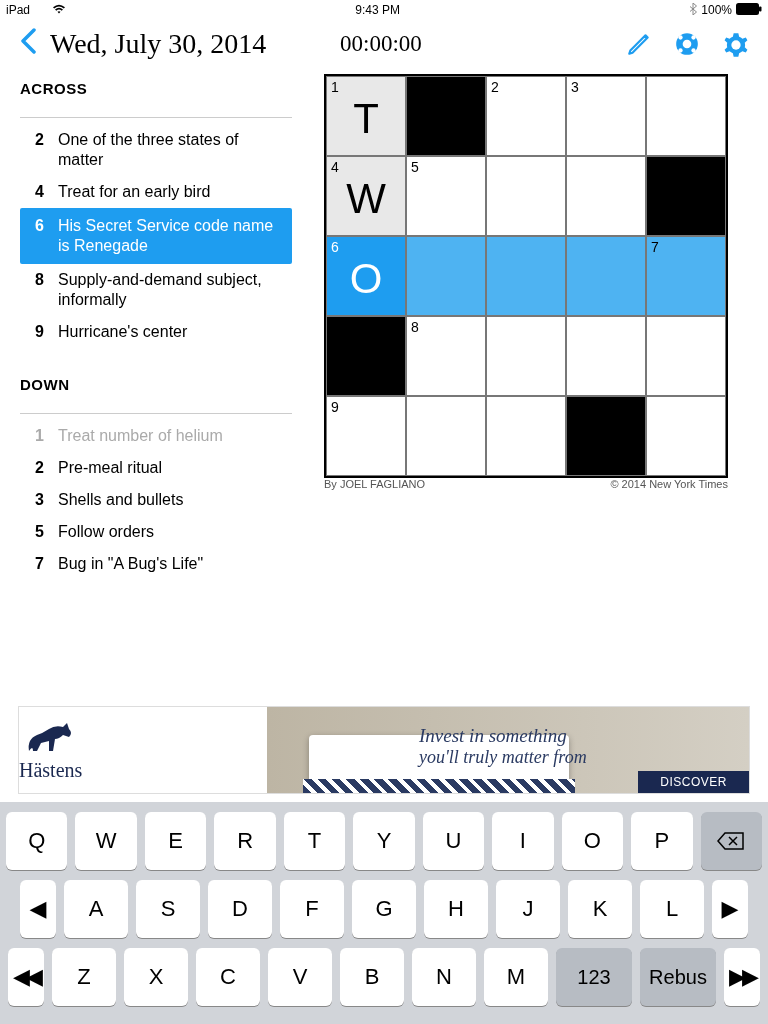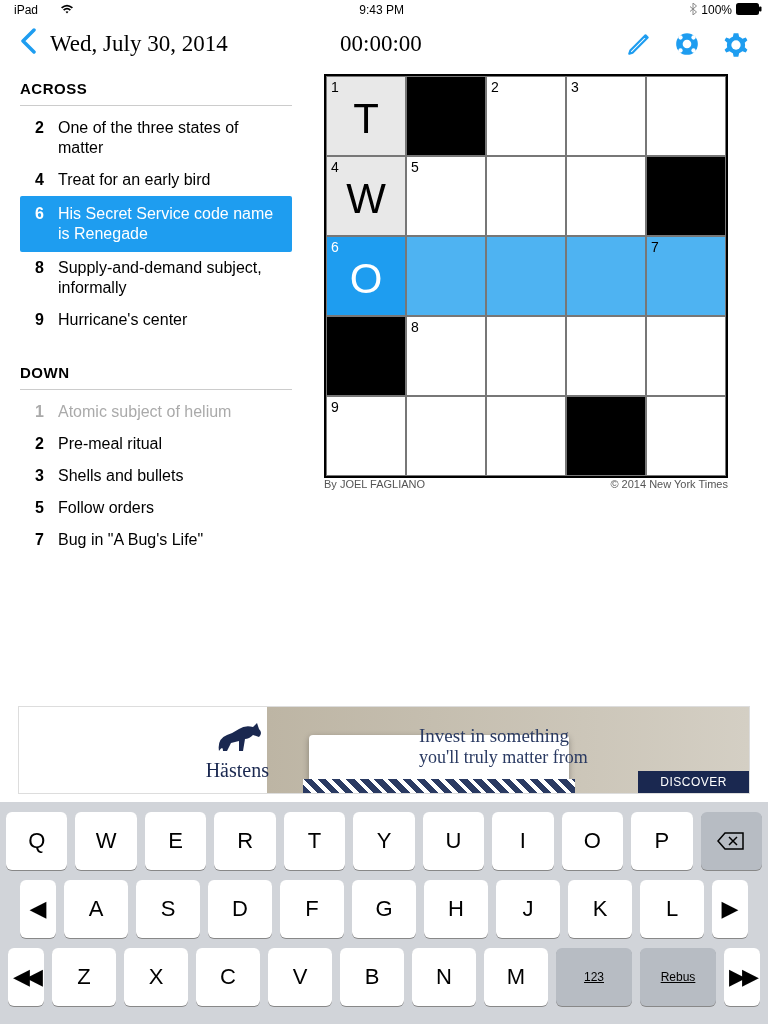--- a/index.html
+++ b/index.html
@@ -1,32 +1,32 @@
 <!DOCTYPE html>
 <html><head>
 <meta charset="utf-8">
 <style>
 * { margin: 0; padding: 0; box-sizing: border-box; }
 body { font-family: -apple-system, Helvetica, Arial, sans-serif; width: 768px; height: 1024px; background: #fff; overflow: hidden; position: relative; }
 
 .status-bar { height: 20px; display: flex; justify-content: space-between; align-items: center; padding: 0 6px; font-size: 12px; font-weight: 500; }
-.status-left { display: flex; align-items: center; gap: 22px; margin-left: 8px; }
+.status-left { display: flex; align-items: center; gap: 22px; }
 .status-right { display: flex; align-items: center; gap: 4px; }
 
 .header { height: 48px; display: flex; align-items: center; padding: 0 20px; }
 .back-btn { color: #1e9df0; font-size: 30px; font-weight: 300; margin-right: 14px; cursor: pointer; }
-.date-title { font-family: Georgia, serif; font-size: 23px; font-weight: 400; }
+.date-title { font-family: Georgia, serif; font-size: 28px; font-weight: 400; }
 .timer { font-family: Georgia, serif; font-size: 23px; position: absolute; left: 340px; }
 .header-icons { margin-left: auto; display: flex; gap: 22px; align-items: center; }
 .hicon { width: 26px; height: 26px; color: #1e9df0; cursor: pointer; }
 
 .main { display: flex; padding: 0 20px; gap: 32px; }
 .clues { width: 272px; padding-top: 12px; }
 .clue-section { margin-bottom: 28px; }
-.clue-header { font-weight: 900; font-size: 15px; letter-spacing: 0.5px; padding-bottom: 8px; border-bottom: 1px solid #ccc; margin-bottom: 6px; }
+.clue-header { font-weight: 900; font-size: 15px; letter-spacing: 0.5px; padding-bottom: 20px; border-bottom: 1px solid #ccc; margin-bottom: 6px; }
 .clue-row { display: flex; padding: 6px 6px 6px 0; font-size: 16px; line-height: 1.25; cursor: pointer; }
 .clue-num { width: 38px; text-align: right; font-weight: 900; padding-right: 14px; flex-shrink: 0; }
 .clue-text { flex: 1; }
 .clue-row.selected { background: #1e9df0; color: #fff; border-radius: 2px; padding: 8px 8px 8px 0; }
 .clue-row.selected .clue-num { font-weight: 900; }
 .clue-row.completed .clue-text, .clue-row.completed .clue-num { color: #aaa; }
 
 .grid-wrap { flex: 1; padding-top: 6px; }
 .grid { width: 404px; height: 404px; border: 2px solid #000; display: grid; grid-template-columns: repeat(5, 1fr); grid-template-rows: repeat(5, 1fr); }
 .cell { border: 0.5px solid #777; position: relative; background: #fff; cursor: pointer; }
@@ -34,38 +34,38 @@
 .cell.highlight { background: #e8e8e8; }
 .cell.active { background: #1e9df0; }
 .cell.sel-row { background: #4eb3f2; }
 .cell .num { position: absolute; top: 2px; left: 4px; font-size: 14px; font-weight: 500; }
 .cell .letter { position: absolute; inset: 0; display: flex; align-items: center; justify-content: center; font-size: 42px; font-weight: 500; padding-top: 6px; }
 .cell.active .num, .cell.active .letter { color: #fff; }
 .cell.sel-row .num { color: #000; }
 .byline { display: flex; justify-content: space-between; font-size: 11px; color: #555; width: 404px; }
 
 .ad { position: absolute; bottom: 230px; left: 18px; right: 18px; height: 88px; border: 1px solid #ddd; display: flex; align-items: center; background: linear-gradient(90deg, #fff 0%, #fff 34%, #bdb5a4 34%, #d4cfc4 100%); overflow: hidden; }
-.ad-logo { width: 250px; display: flex; flex-direction: column; align-items: flex-end; justify-content: center; gap: 2px; }
+.ad-logo { width: 250px; display: flex; flex-direction: column; align-items: flex-start; justify-content: center; gap: 2px; }
 .ad-mid { flex: 1; position: relative; height: 100%; }
 .ad-bed { position: absolute; left: 40px; top: 28px; width: 260px; height: 48px; background: #fff; border-radius: 4px 4px 0 0; box-shadow: 0 2px 6px rgba(0,0,0,.3); }
 .ad-bed::after { content:""; position:absolute; bottom:-10px; left:-6px; right:-6px; height:14px; background: repeating-linear-gradient(45deg,#2a3a62 0 6px,#fff 6px 10px); }
-.ad-text { position: absolute; left: 400px; top: 18px; font-family: Georgia, serif; color: #2a3a62; }
+.ad-text { position: absolute; left: 400px; top: 18px; font-family: Georgia, serif; font-style: italic; color: #2a3a62; }
 .ad-text .l1 { font-size: 19px; }
 .ad-text .l2 { font-size: 18px; }
 .ad-cta { position: absolute; right: 0; bottom: 0; background: #1a2850; color: #fff; font-size: 12px; padding: 4px 22px; letter-spacing: 0.5px; }
 
 .keyboard { position: absolute; bottom: 0; left: 0; right: 0; height: 222px; background: #d1d4d9; padding: 10px 6px 8px; }
 .krow { display: flex; gap: 8px; margin-bottom: 10px; justify-content: center; }
 .key { background: #fff; border-radius: 6px; box-shadow: 0 1px 0 #888; font-size: 22px; display: flex; align-items: center; justify-content: center; cursor: pointer; height: 58px; }
 .krow1 .key { width: 64px; }
 .krow2 .key { width: 64px; }
 .krow3 .key { width: 64px; }
 .key.arrow { width: 36px; background: #fff; }
 .key.darrow { width: 36px; }
-.key.func { background: #b7bcc3; width: 76px; font-size: 12px; text-decoration: underline; }
+.key.func { background: #b7bcc3; width: 76px; font-size: 20px; }
 .key.backspace { background: #b7bcc3; width: 64px; }
 </style>
 </head>
 <body>
 
 <div class="status-bar">
   <div class="status-left">
     <span>iPad</span>
     <span>
       <svg width="14" height="10" viewBox="0 0 14 10">
@@ -148,21 +148,21 @@
             <div class="clue-num">9</div>
             <div class="clue-text">Hurricane's center</div>
           </div>
         </div>
     </div>
     <div class="clue-section">
       <div class="clue-header">DOWN</div>
       <div id="down-list">
           <div class="clue-row completed">
             <div class="clue-num">1</div>
-            <div class="clue-text">Atomic subject of helium</div>
+            <div class="clue-text">Treat number of helium</div>
           </div>
           <div class="clue-row">
             <div class="clue-num">2</div>
             <div class="clue-text">Pre-meal ritual</div>
           </div>
           <div class="clue-row">
             <div class="clue-num">3</div>
             <div class="clue-text">Shells and bullets</div>
           </div>
           <div class="clue-row">

